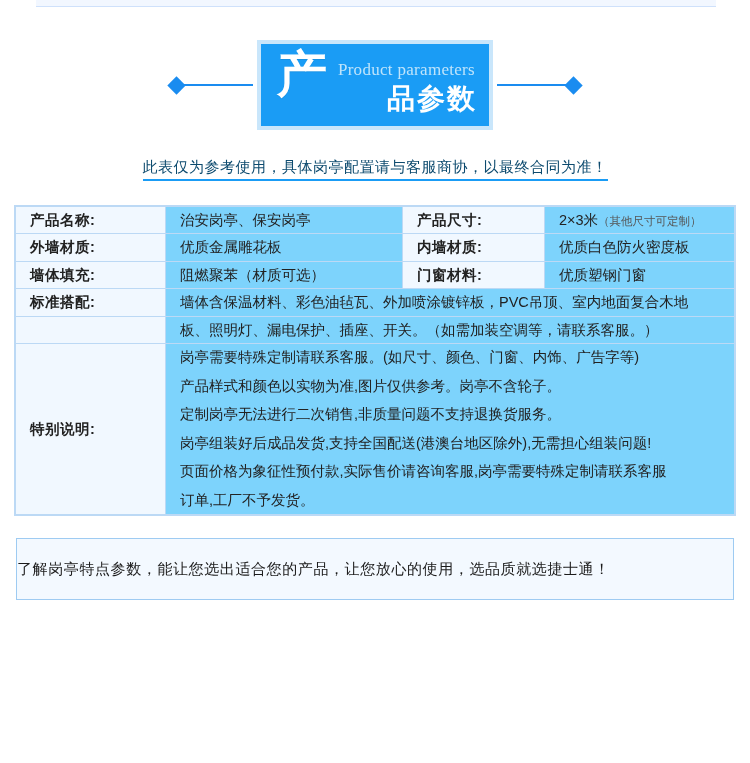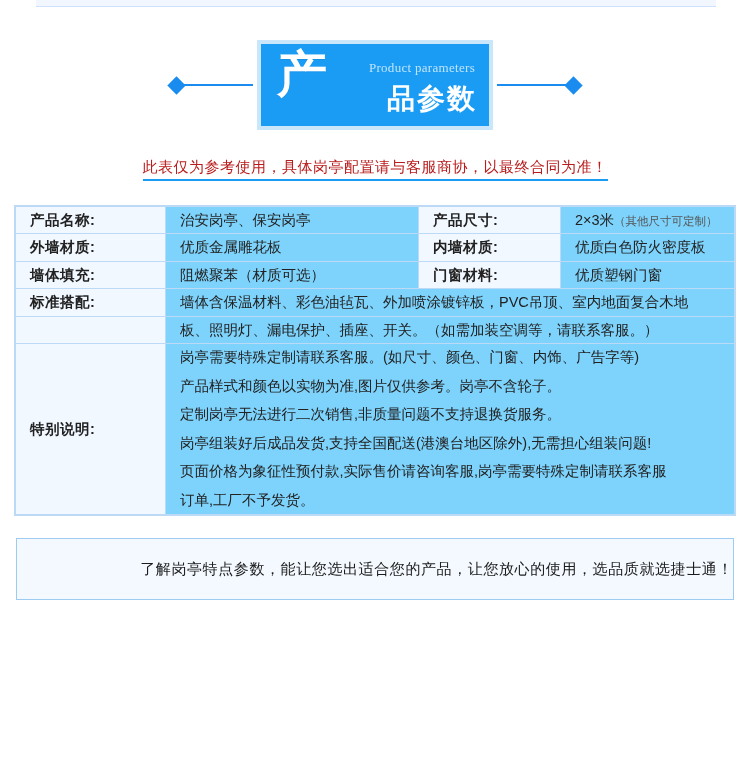--- a/index.html
+++ b/index.html
@@ -69,21 +69,21 @@
     color: #ffffff;
     font-family: "DejaVu Sans", sans-serif;
     letter-spacing: 1px;
     line-height: 56px;
     text-shadow: 0 1px 0 rgba(0,0,0,0.07);
   }
   .banner-en {
     position: absolute;
     right: 14px;
     top: 16px;
-    font-size: 13px;
+    font-size: 17px;
     color: #bfe4fb;
     font-family: "Liberation Serif", serif;
     letter-spacing: 0.3px;
   }
   .banner-cn-sub {
     position: absolute;
     right: 12px;
     bottom: 8px;
     font-size: 28px;
     font-weight: bold;
@@ -91,21 +91,21 @@
     letter-spacing: 2px;
     font-family: "DejaVu Sans", sans-serif;
   }
 
   
   .note {
     width: 750px;
     text-align: center;
     margin-top: 26px;
     font-size: 15px;
-    color: #b91c1c;
+    color: #0c4a6e;
   }
   .note span {
     border-bottom: 2px solid #1a9cf5;
     padding-bottom: 4px;
     letter-spacing: 0.5px;
   }
 
   
   .table-wrap {
     margin: 28px auto 0 auto;
@@ -130,21 +130,21 @@
     width: 150px;
     color: #111111;
     font-weight: bold;
     background: #f1f8ff;
     letter-spacing: 0.5px;
   }
   td.value {
     background: #7dd3fc;
     color: #333333;
   }
-  td.value-right { width: 174px; }
+  td.value-right { width: 190px; }
   td.label-right { width: 142px; }
   .small-note {
     font-size: 11.5px;
     color: #555555;
   }
   td.wide {
     background: #7dd3fc;
   }
   td.special-label {
     vertical-align: top;
@@ -160,21 +160,21 @@
 
   
   .footer-box {
     margin: 22px auto 0 auto;
     width: 718px;
     height: 62px;
     border: 1px solid #9ecbf2;
     background: #f3f9ff;
     display: flex;
     align-items: center;
-    justify-content: flex-end;
+    justify-content: flex-start;
   }
   .footer-text {
     font-size: 15px;
     color: #1b1b1b;
     letter-spacing: 0.6px;
   }
 </style>
 </head>
 <body>
 

